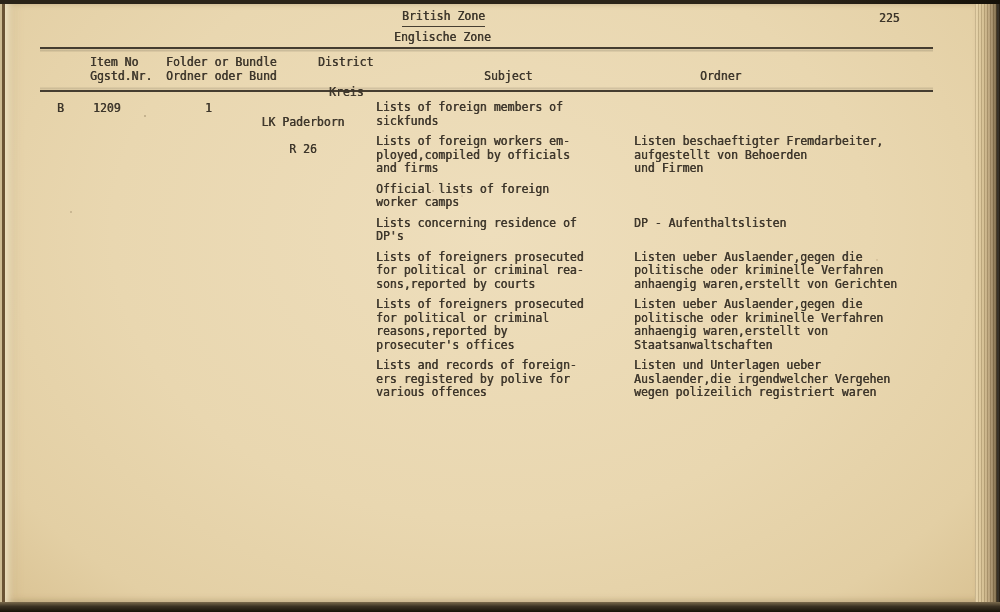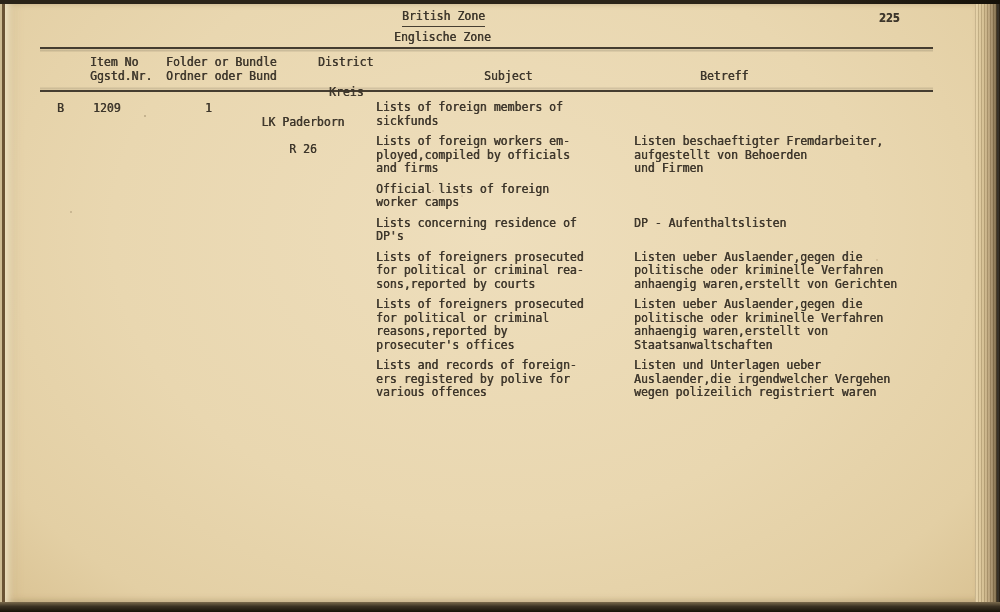--- a/index.html
+++ b/index.html
@@ -79,33 +79,33 @@
   <div class="spine-left"></div>
   <div class="paper"></div>
   <div class="edge-stack-right"></div>
   <div class="band-top"></div>
   <div class="band-bottom"></div>
 
   <div class="content">
 
     <div class="tw title-en" style="left:402px;top:10px;">British Zone</div>
     <div class="tw" style="left:394px;top:31px;">Englische Zone</div>
-    <div class="tw" style="left:879px;top:12px;font-weight:bold;">225</div>
+    <div class="tw" style="left:879px;top:12px;">225</div>
 
     <div class="rule" style="top:47px;"></div>
     <div class="rule rule-2" style="top:90px;"></div>
 
     <div class="tw" style="left:90px;top:56px;">Item No</div>
     <div class="tw" style="left:90px;top:70px;">Ggstd.Nr.</div>
     <div class="tw" style="left:166px;top:56px;">Folder or Bundle</div>
     <div class="tw" style="left:166px;top:70px;">Ordner oder Bund</div>
     <div class="tw" style="left:318px;top:56px;">District</div>
     <div class="tw" style="left:329px;top:86px;">Kreis</div>
     <div class="tw" style="left:484px;top:70px;">Subject</div>
-    <div class="tw" style="left:700px;top:70px;">Betreff</div>
+    <div class="tw" style="left:700px;top:70px;">Ordner</div>
 
     <div class="tw" style="left:57px;top:102px;">B</div>
     <div class="tw" style="left:93px;top:102px;">1209</div>
     <div class="tw" style="left:205px;top:102px;">1</div>
     <div class="tw district" style="left:259px;top:102px;">
       <div>LK Paderborn</div>
       <div>R 26</div>
     </div>
 
     <div class="entries">

